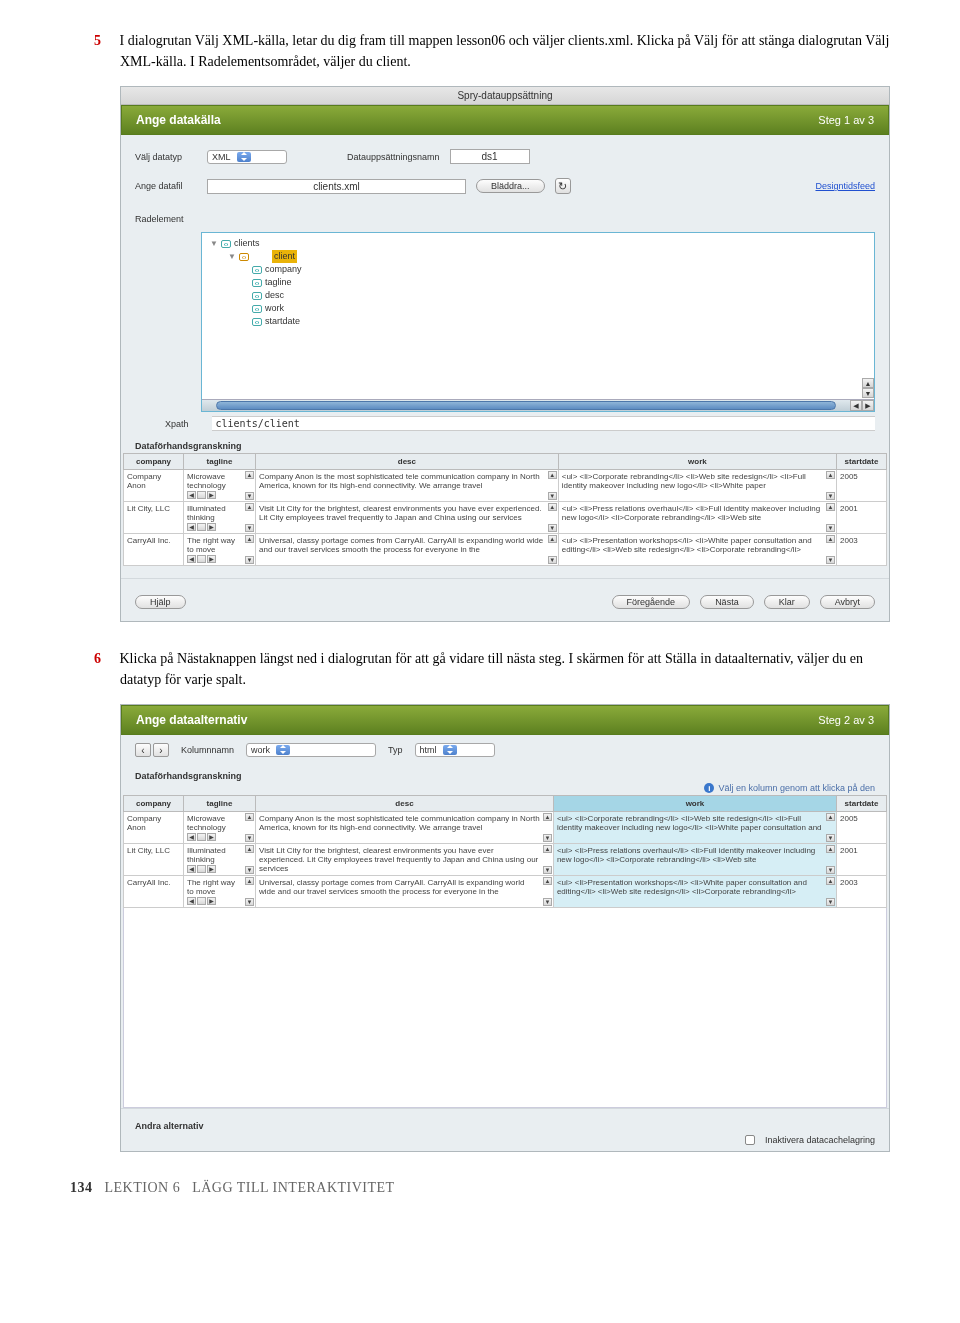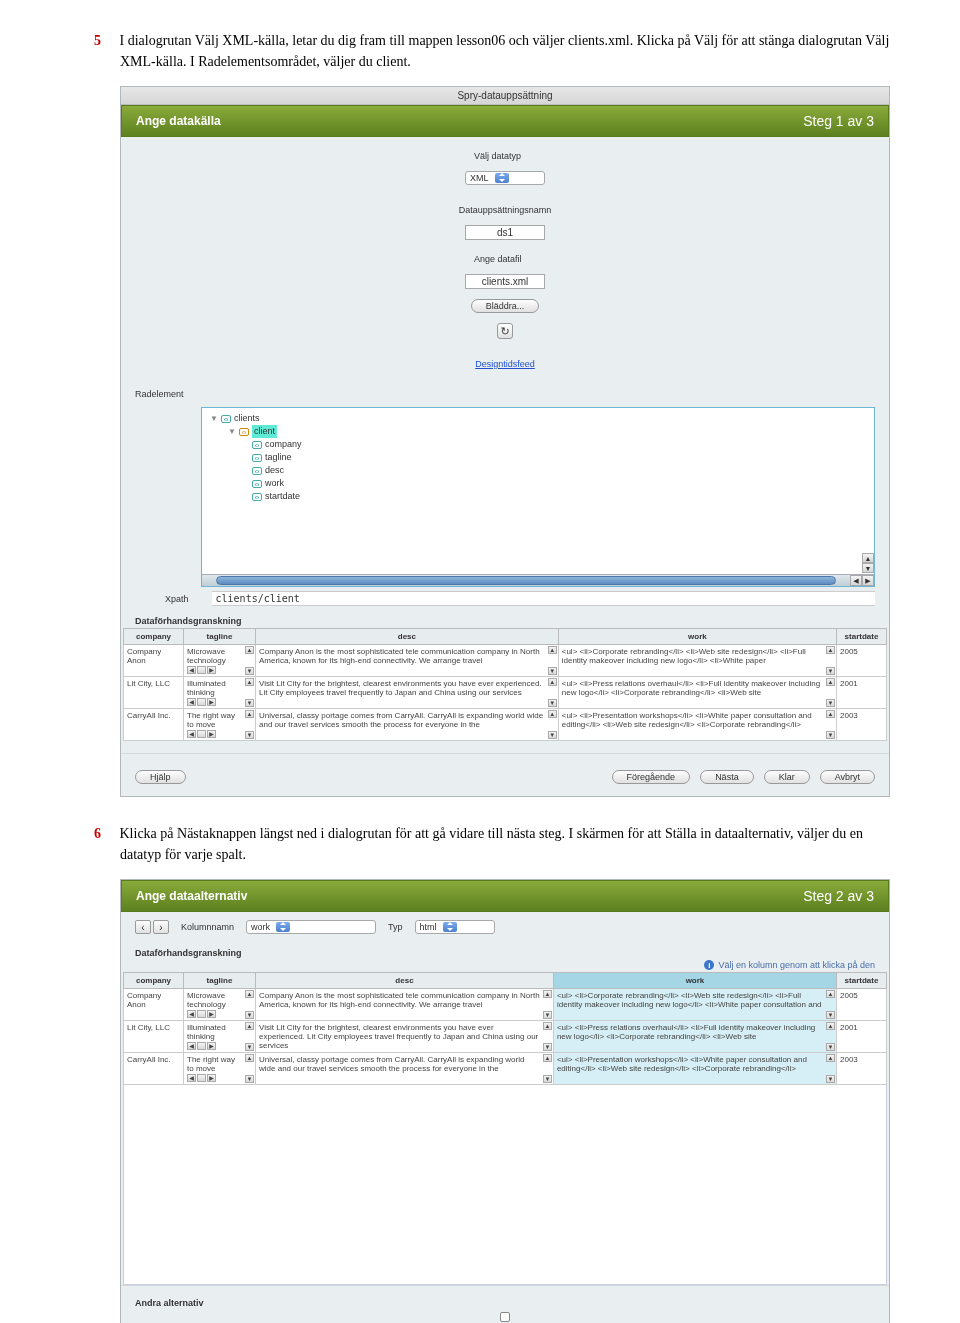--- a/index.html
+++ b/index.html
@@ -37,28 +37,27 @@
     background: linear-gradient(#8aaa3a, #5d8020);
     color: #fff;
     padding: 7px 14px;
     font-weight: bold;
     font-size: 12px;
     border: 1px solid #587c1d;
     display: flex;
     justify-content: space-between;
     align-items: center;
   }
-  .dialog-header .steg { font-size: 14px; font-weight: normal; }
+  .dialog-header .steg { font-size: 11px; font-weight: normal; }
 
   .form-row {
     display: flex;
     align-items: center;
     padding: 4px 14px;
     gap: 10px;
-    flex-direction: column;
   }
   .form-row label { color: #333; font-size: 9px; }
   .select {
     background: #fff;
     border: 1px solid #a8a8a8;
     border-radius: 3px;
     font-size: 9px;
     padding: 1px 4px;
     display: inline-flex;
     align-items: center;
@@ -117,21 +116,21 @@
     overflow: hidden;
   }
   .tree { padding: 4px 8px; font-size: 9px; line-height: 13px; }
   .tree-row { display:flex; align-items:center; gap:3px; }
   .tw { display:inline-block; width:8px; color:#888; font-size:8px; }
   .el-icon {
     display:inline-block; width:10px; height:8px;
     background:#fff;border:1px solid #4aa;border-radius:2px;
     position:relative; font-size:7px; color:#099; line-height:7px; text-align:center;
   }
-  .tree .sel { background:#5eead4; padding:0 2px; }
+  .tree .sel { background:#eab308; padding:0 2px;margin-left:20px; }
   .scroll-h {
     position:absolute; bottom:0; left:0; right:0; height:12px;
     background:linear-gradient(#dfe8ed,#c0ced6);
     border-top:1px solid #aab;
     display:flex;
   }
   .scroll-h .thumb { flex:1; background:linear-gradient(#8fb5d8,#5d8cc2); border:1px solid #4d77aa; border-radius:6px; margin:1px 14px; }
   .scroll-h .arrow-l, .scroll-h .arrow-r { width:12px; background:linear-gradient(#f3f3f3,#d5d5d5); border:1px solid #aaa; display:flex;align-items:center;justify-content:center;font-size:7px;}
   .scroll-v-pair {
     position:absolute; right:0; bottom:13px; width:12px;

